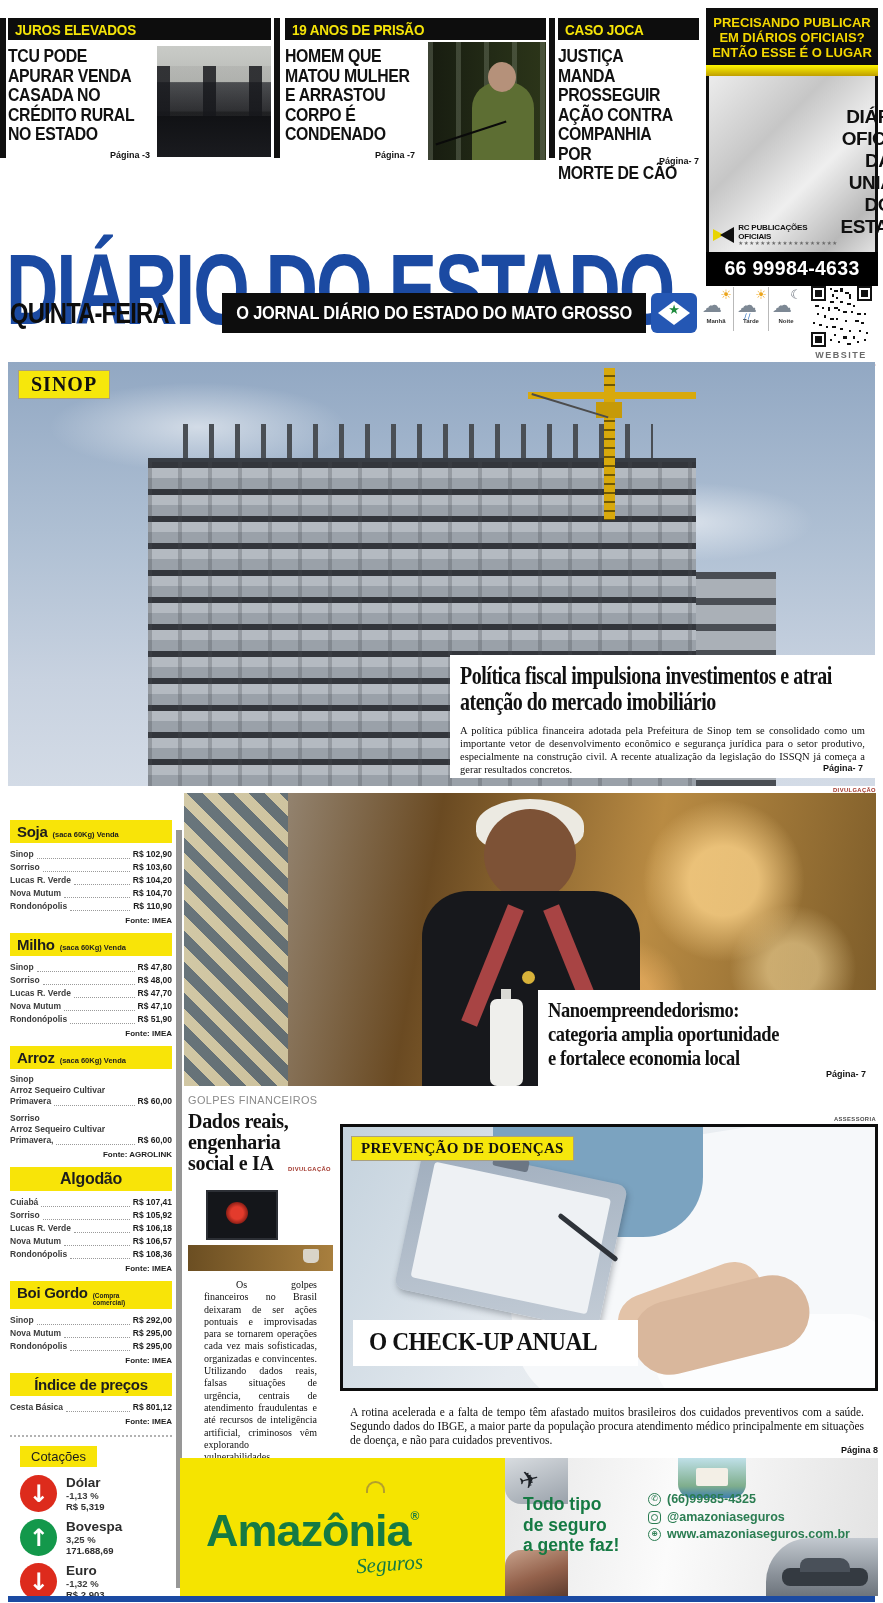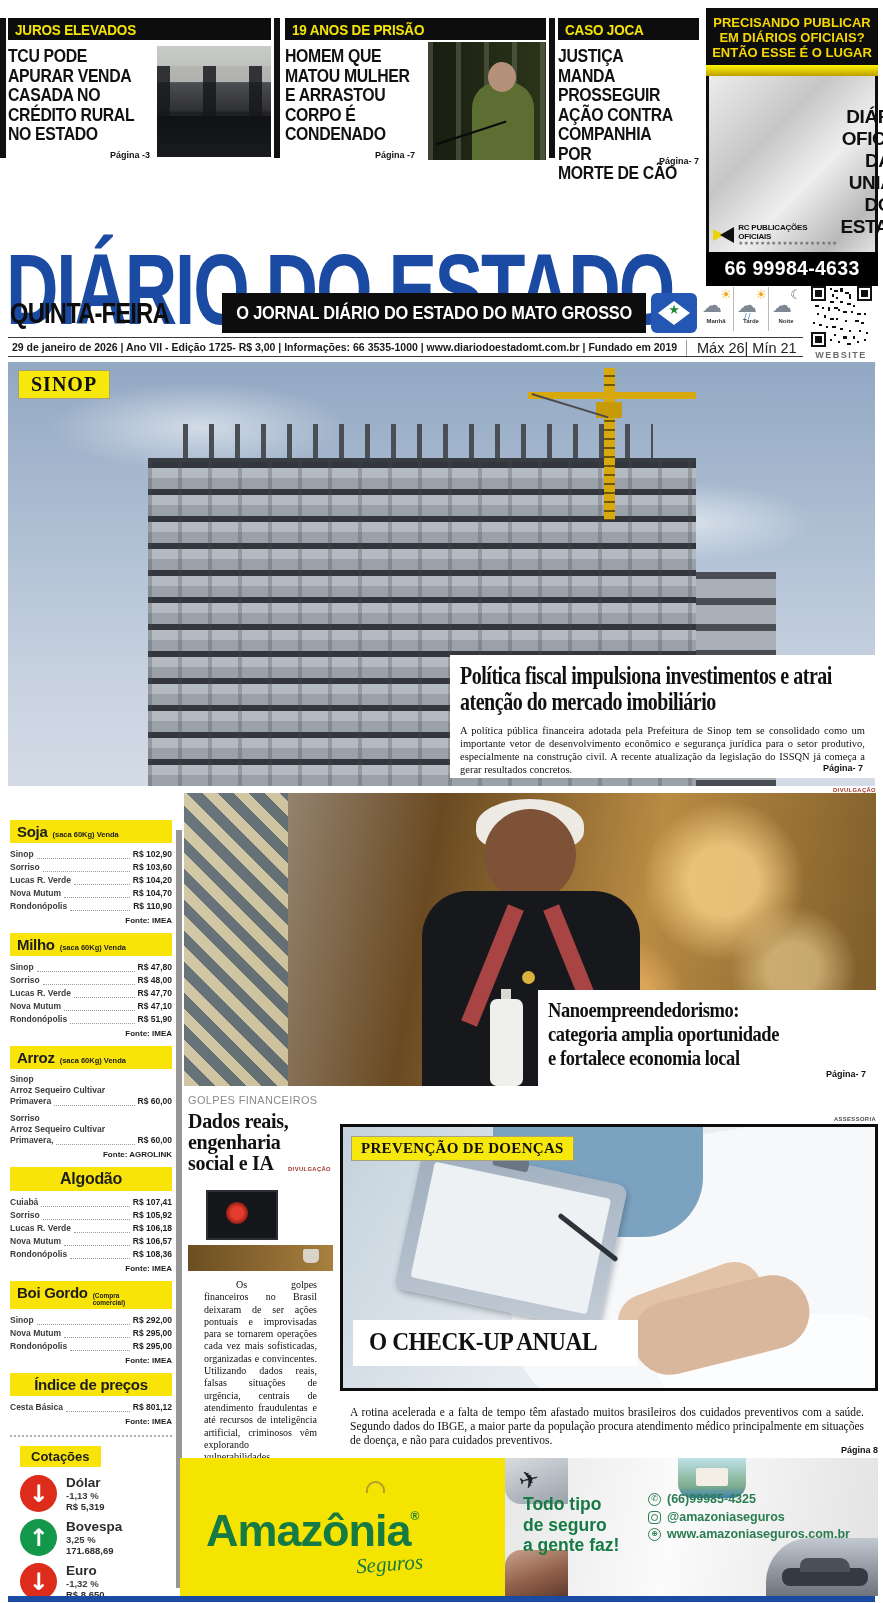--- a/index.html
+++ b/index.html
@@ -120,21 +120,21 @@
   .mk-head.center{justify-content:center}
   .mk-title{font-size:15px;font-weight:800;color:#1d1d1d;letter-spacing:-.3px}
   .mk-sub{font-size:7.5px;font-weight:700;color:#1d1d1d}
   .mk-sub.two{white-space:pre-line;font-size:6.5px;line-height:7px}
   .mk-row{display:flex;align-items:flex-end;font-size:8.5px;font-weight:700;color:#3c3c3c;line-height:13px}
   .mk-dots{flex:1;border-bottom:1px dotted #9a9a9a;margin:0 3px 2px}
   .mk-val{color:#1d1d1d}
   .mk-fonte{text-align:right;font-weight:800;font-size:8px;margin-top:3px;color:#1d1d1d}
   .mk-ghead{font-size:8.5px;font-weight:700;color:#3c3c3c;white-space:pre-line;line-height:10.5px;margin-top:5px}
   .dotline{border-top:2px dotted #b2b2b2;margin:9px 2px 9px}
-  .cot-head{display:inline-block;background:#f8e408;padding:3px 11px;font-weight:700;font-size:13px;
+  .cot-head{display:inline-block;background:#f8e408;padding:3px 11px;font-weight:400;font-size:13px;
             margin:0 0 8px 12px;color:#1d1d1d}
   .cot-item{display:flex;gap:9px;align-items:center;margin:0 0 7px 12px}
   .cot-circle{width:37px;height:37px;border-radius:50%;display:flex;align-items:center;justify-content:center;
               color:#fff;font-size:24px;font-weight:800;font-family:"DejaVu Sans",sans-serif;flex:none}
   .cot-down{background:#dd2b1c}.cot-up{background:#13984b}
   .cot-label{font-size:13.5px;font-weight:800;color:#2d2d2d;line-height:14px}
   .cot-change,.cot-value{font-size:9.5px;line-height:11px;color:#3c3c3c;font-weight:700}
   .cot-value{font-weight:800;color:#2d2d2d}
 
   
@@ -396,24 +396,20 @@
         <rect x="2" y="2" width="3" height="3"></rect>
       <rect x="23" y="1" width="5" height="5" fill="#fff"></rect>
         <rect x="24" y="2" width="3" height="3"></rect>
       <rect x="1" y="23" width="5" height="5" fill="#fff"></rect>
         <rect x="2" y="24" width="3" height="3"></rect>
     </g>
   </svg>
   <div class="qr-label">WEBSITE</div>
   <div class="credit credit-top">DIVULGAÇÃO</div>
 
-  <div class="dateline">
-    <span>29 de janeiro de 2026 | Ano VII - Edição 1725- R$ 3,00 | Informações: 66 3535-1000 | www.diariodoestadomt.com.br | Fundado em 2019</span>
-    <span class="temps">Máx 26| Mín 21</span>
-  </div>
 
   <figure class="main-photo" style="margin:0">
     <div class="cloud-soft" style="left:40px;top:20px;width:300px;height:90px"></div>
     <div class="cloud-soft" style="right:60px;top:120px;width:260px;height:80px"></div>
     <div class="bld-top"></div>
     <div class="bld-slab"></div>
     <div class="bld-main"></div>
     <div class="bld-right"></div>
     <div class="crane-mast"></div>
     <div class="crane-jib"></div>
@@ -620,21 +616,21 @@
           <div class="cot-label">Bovespa</div>
           <div class="cot-change">3,25 %</div>
           <div class="cot-value">171.688,69</div>
         </div>
       </div>
       <div class="cot-item">
         <div class="cot-circle cot-down">↓</div>
         <div>
           <div class="cot-label">Euro</div>
           <div class="cot-change">-1,32 %</div>
-          <div class="cot-value">R$ 8,650</div>
+          <div class="cot-value">R$ 2,903</div>
         </div>
       </div>
     </div>
 
   </aside>
 
   <figure class="baker" style="margin:0">
     <div class="bk-tiles"></div>
     <div class="bk-net"></div>
     <div class="bk-head"></div>

